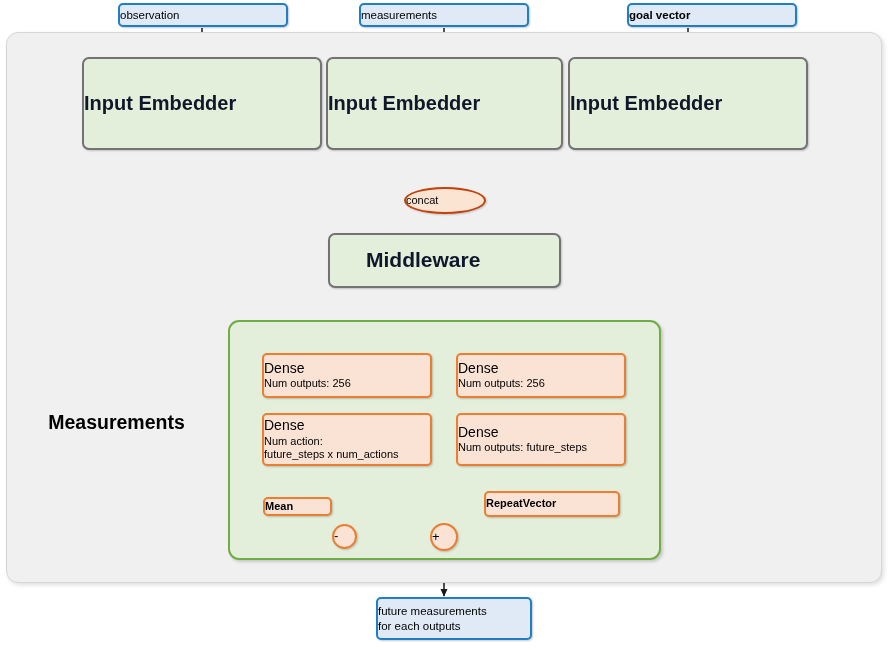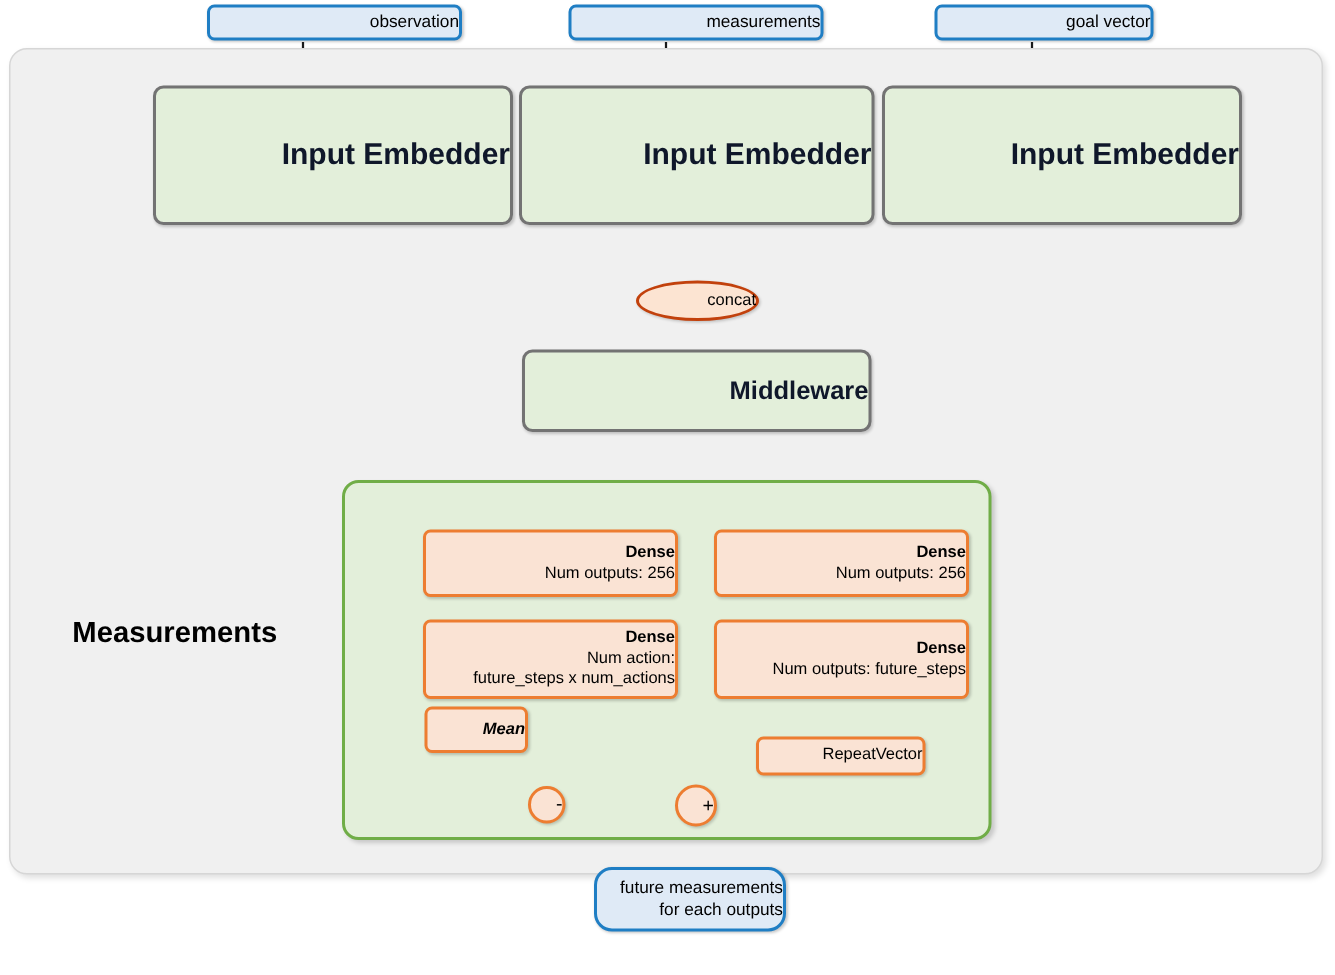--- a/index.html
+++ b/index.html
@@ -21,26 +21,25 @@
     width: 890px;
     height: 650px;
   }
 
   
   .node {
     position: absolute;
     box-sizing: border-box;
     display: flex;
     flex-direction: column;
-    align-items: flex-end;
+    align-items: flex-start;
     justify-content: center;
     text-align: center;
     line-height: 1.25;
     z-index: 5;
-    margin-left: 20px;
   }
 
   
   .io-box {
     background: #dfeaf6;
     border: 2px solid #1f7ec4;
     border-radius: 5px;
     color: #000;
     font-size: 11.5px;
     box-shadow: 1px 1px 2px rgba(0,0,0,0.22);
@@ -49,32 +48,32 @@
   
   .green-box {
     background: #e3efda;
     border: 2px solid #737373;
     border-radius: 7px;
     color: #0f172a;
     font-weight: bold;
     box-shadow: 1px 1px 2px rgba(0,0,0,0.20);
   }
   .embedder { font-size: 20px; }
-  .middleware { font-size: 17px; }
+  .middleware { font-size: 21px; padding-left: 36px; }
 
   
   .orange-box {
     background: #fae3d4;
     border: 2px solid #ed7d31;
     border-radius: 5px;
     color: #000;
     font-size: 11px;
     box-shadow: 1px 1px 2px rgba(0,0,0,0.20);
   }
-  .orange-box .hdr { font-weight: bold; font-size: 11px; }
+  .orange-box .hdr { font-weight: normal; font-size: 14px; }
 
   
   .ellipse {
     background: #fce4d2;
     border: 2px solid #c2410c;
     border-radius: 50%;
     font-size: 11px;
     color: #000;
     box-shadow: 1px 1px 2px rgba(0,0,0,0.20);
   }
@@ -185,21 +184,21 @@
 </div>
 
 <div class="node io-box" style="left:118px; top:3px; width:170px; height:24px;">
   <span>observation</span>
 </div>
 
 <div class="node io-box" style="left:359px; top:3px; width:170px; height:24px;">
   <span>measurements</span>
 </div>
 
-<div class="node io-box" style="left:603px; top:3px; width:146px; height:24px;">
+<div class="node io-box" style="left:627px; top:3px; width:170px; height:24px;font-weight:bold;">
   <span>goal vector</span>
 </div>
 
 <div class="node green-box embedder" style="left:82px; top:57px; width:240px; height:93px;">
   <span>Input Embedder</span>
 </div>
 
 <div class="node green-box embedder" style="left:326px; top:57px; width:237px; height:93px;">
   <span>Input Embedder</span>
 </div>
@@ -220,42 +219,42 @@
   <span class="hdr">Dense</span>
   <span>Num outputs: 256</span>
 </div>
 
 <div class="node orange-box" style="left:262px; top:413px; width:170px; height:53px;">
   <span class="hdr">Dense</span>
   <span>Num action:</span>
   <span>future_steps x num_actions</span>
 </div>
 
-<div class="node orange-box" style="left:263px; top:471px; width:69px; height:31px; font-weight:bold;font-style:italic;">
+<div class="node orange-box" style="left:263px; top:497px; width:69px; height:19px; font-weight:bold;">
   <span>Mean</span>
 </div>
 
 <div class="node op-circle" style="left:332px; top:524px; width:25px; height:25px;">
   <span>-</span>
 </div>
 
 <div class="node orange-box" style="left:456px; top:353px; width:170px; height:45px;">
   <span class="hdr">Dense</span>
   <span>Num outputs: 256</span>
 </div>
 
 <div class="node orange-box" style="left:456px; top:413px; width:170px; height:53px;">
   <span class="hdr">Dense</span>
   <span>Num outputs: future_steps</span>
 </div>
 
-<div class="node orange-box" style="left:484px; top:491px; width:113px; height:26px; font-weight:normal;">
+<div class="node orange-box" style="left:484px; top:491px; width:136px; height:26px; font-weight:bold;">
   <span>RepeatVector</span>
 </div>
 
 <div class="node op-circle" style="left:430px; top:523px; width:28px; height:28px;">
   <span>+</span>
 </div>
 
-<div class="node io-box" style="left:376px; top:578px; width:128px; height:43px;border-radius:12px;">
+<div class="node io-box" style="left:376px; top:597px; width:156px; height:43px;">
   <span>future measurements</span>
   <span>for each outputs</span>
 </div>
 
 </body></html>

